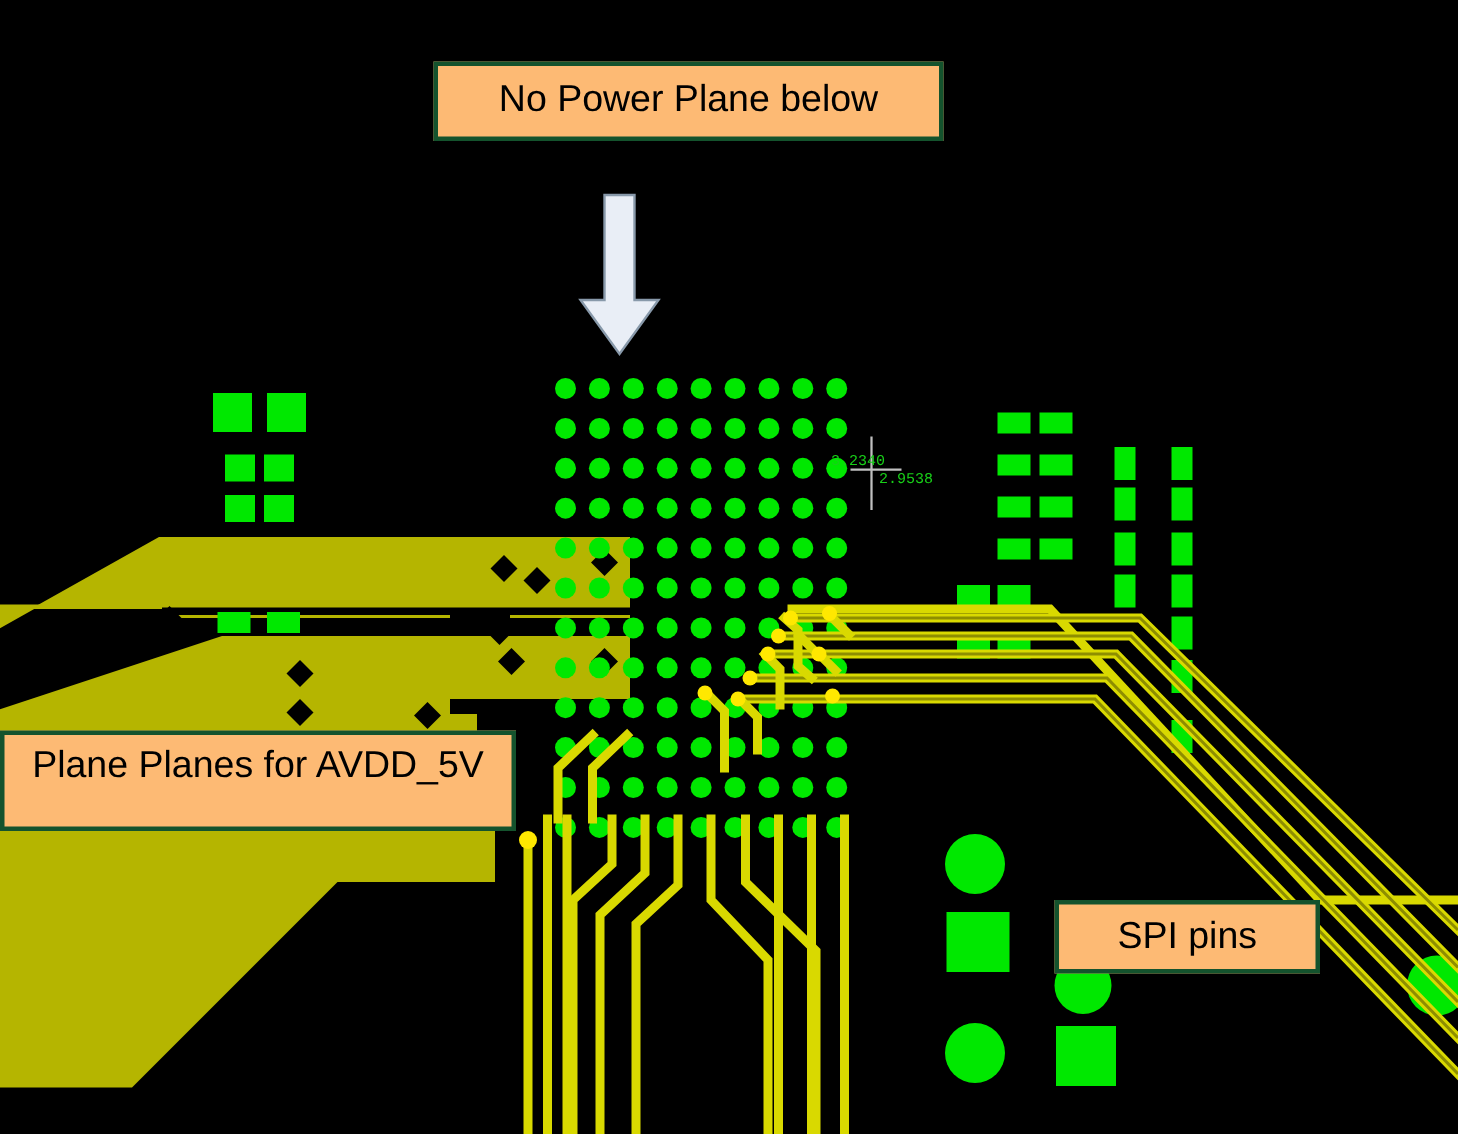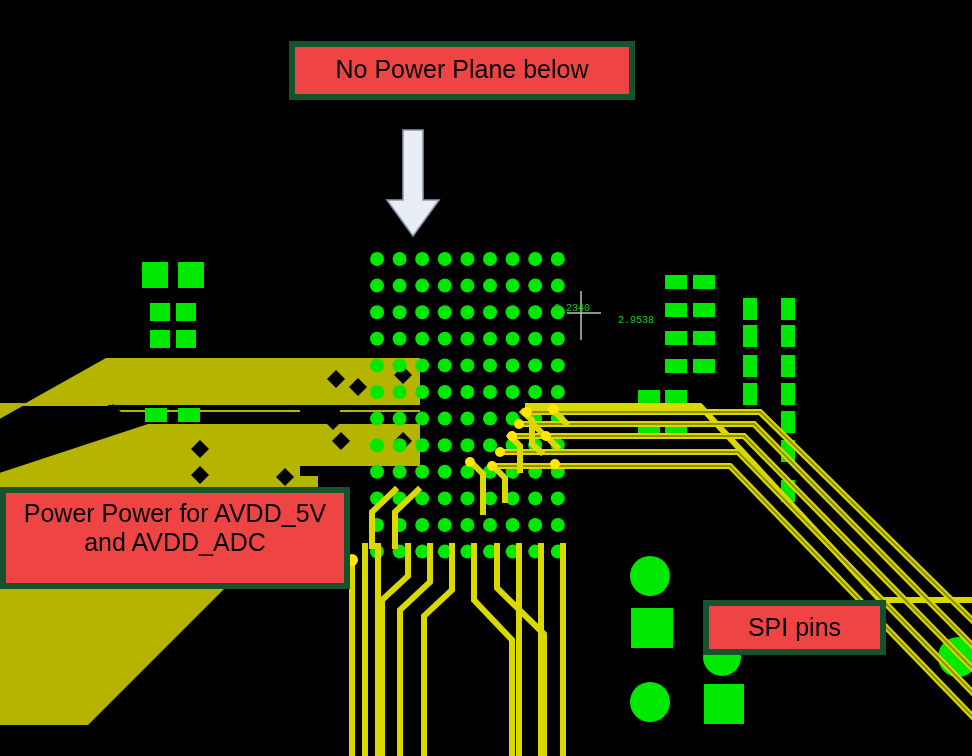--- a/index.html
+++ b/index.html
@@ -1,33 +1,33 @@
 <!DOCTYPE html>
 <html><head>
 <meta charset="utf-8">
 <style>
   html,body{margin:0;padding:0;background:#000;}
   body{width:972px;height:756px;overflow:hidden;font-family:"Liberation Sans",sans-serif;}
   #stage{position:relative;width:972px;height:756px;background:#000000;overflow:hidden;}
   svg#pcb{position:absolute;left:0;top:0;width:972px;height:756px;display:block;}
   .callout{
-    position:absolute;background:#ef4444;border:6px solid #14532d;
+    position:absolute;background:#fdba74;border:3px solid #14532d;
     color:#000;text-align:center;line-height:1.15;
     font-family:"Liberation Sans",sans-serif;
   }
   .callout div{white-space:nowrap;}
   #callout-no-power-plane{left:289px;top:41px;width:322px;padding:8px 6px 10px 6px;font-size:25px;}
   #callout-power-planes{left:0px;top:487px;width:330px;padding:6px 4px 26px 4px;font-size:25px;}
   #callout-spi-pins{left:703px;top:600px;width:163px;padding:7px 4px 7px 4px;font-size:25px;text-align:center;}
   .dim-text{
     position:absolute;color:#18d018;font-family:"Liberation Mono",monospace;
     font-size:10px;line-height:11px;letter-spacing:0px;white-space:nowrap;
   }
   #dim-value-upper{left:554px;top:303px;}
-  #dim-value-lower{left:586px;top:315px;margin-left:32px;}
+  #dim-value-lower{left:586px;top:315px;}
 </style>
 </head>
 <body>
 
 <div id="stage">
 
   <svg id="pcb" viewBox="0 0 972 756">
     <defs>
       <clipPath id="clipAll">
           <rect x="0" y="0" width="972" height="756"></rect>
@@ -293,22 +293,21 @@
 
   <svg style="position:absolute;left:381px;top:128px;width:64px;height:112px;" viewBox="0 0 64 112">
     <path d="M22,2 L42,2 L42,72 L58,72 L32,108 L6,72 L22,72 Z" fill="#E9EEF6" stroke="#8899AA" stroke-width="1.6" stroke-linejoin="miter"></path>
   </svg>
 
   <div class="callout" id="callout-no-power-plane">
     <div>No Power Plane below</div>
   </div>
 
   <div class="callout" id="callout-power-planes">
-    <div>Power Power for AVDD_5V</div>
-    <div>and AVDD_ADC</div>
+    <div>Plane Planes for AVDD_5V</div>
   </div>
 
   <div class="callout" id="callout-spi-pins">
     <div>SPI pins</div>
   </div>
 
   <div class="dim-text" id="dim-value-upper">3.2340</div>
   <div class="dim-text" id="dim-value-lower">2.9538</div>
 
 </div>

